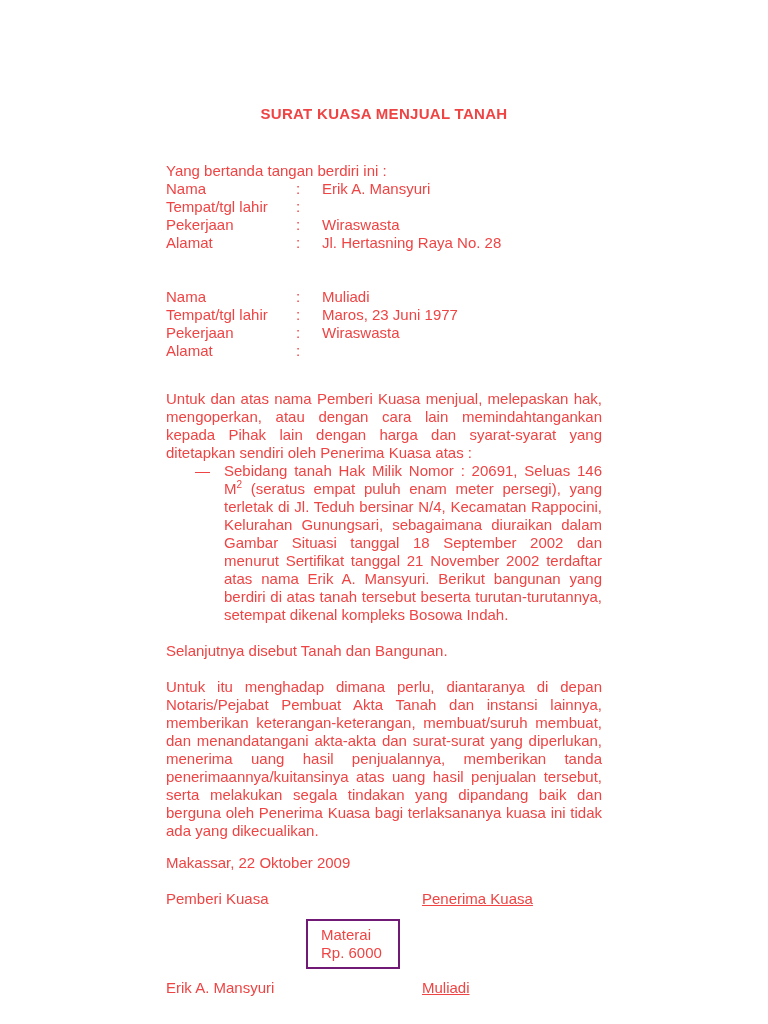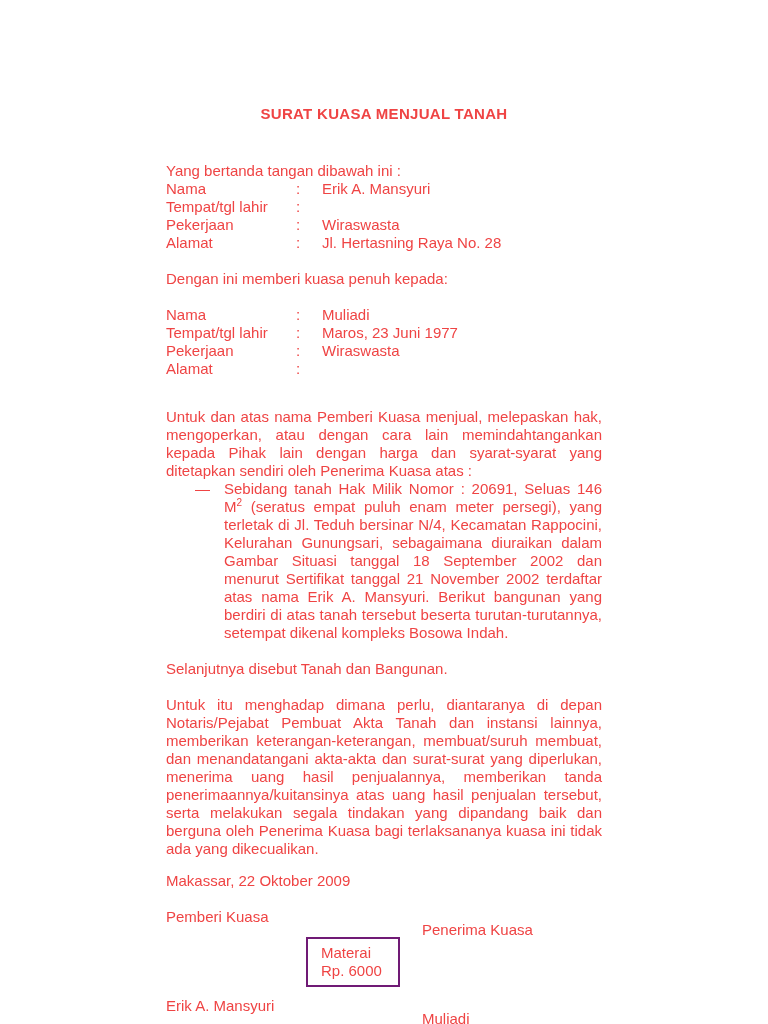--- a/index.html
+++ b/index.html
@@ -34,40 +34,40 @@
   .para { text-align: justify; }
   .bullet {
     position: relative;
     padding-left: 58px;
     text-align: justify;
   }
   .bullet-marker { position: absolute; left: 29px; top: 0; }
   sup.msup { font-size: 10px; line-height: 0; vertical-align: super; }
   .sig-row { position: relative; height: 18px; }
   .sig-left { position: absolute; left: 0; top: 0; }
-  .sig-right { position: absolute; left: 256px; top: 13px; }
+  .sig-right { position: absolute; left: 256px; top: 0; text-decoration: underline; }
   .stamp-box {
     border: 2px solid #701a75;
     width: 94px;
     margin-left: 140px;
     margin-top: 11px;
     padding: 5px 4px 5px 13px;
     background: #ffffff;
   }
   .names-row { margin-top: 10px; }
 </style>
 </head>
 <body>
 
 <div class="page">
   <div class="content">
 
     <div class="doc-title">SURAT KUASA MENJUAL TANAH</div>
 
-    <div class="para">Yang bertanda tangan dibawah ini :</div>
+    <div class="para">Yang bertanda tangan berdiri ini :</div>
 
     <div>
       <div class="field-row">
         <span class="flabel">Nama</span>
         <span class="fcolon">:</span>
         <span class="fvalue">Erik A. Mansyuri</span>
       </div>
       <div class="field-row">
         <span class="flabel">Tempat/tgl lahir</span>
         <span class="fcolon">:</span>
@@ -79,21 +79,20 @@
       </div>
       <div class="field-row">
         <span class="flabel">Alamat</span>
         <span class="fcolon">:</span>
         <span class="fvalue">Jl. Hertasning Raya No. 28</span>
       </div>
     </div>
 
     <div class="gap-line"></div>
 
-    <div class="para">Dengan ini memberi kuasa penuh kepada:</div>
 
     <div class="gap-line"></div>
 
     <div>
       <div class="field-row">
         <span class="flabel">Nama</span>
         <span class="fcolon">:</span>
         <span class="fvalue">Muliadi</span>
       </div>
       <div class="field-row">

